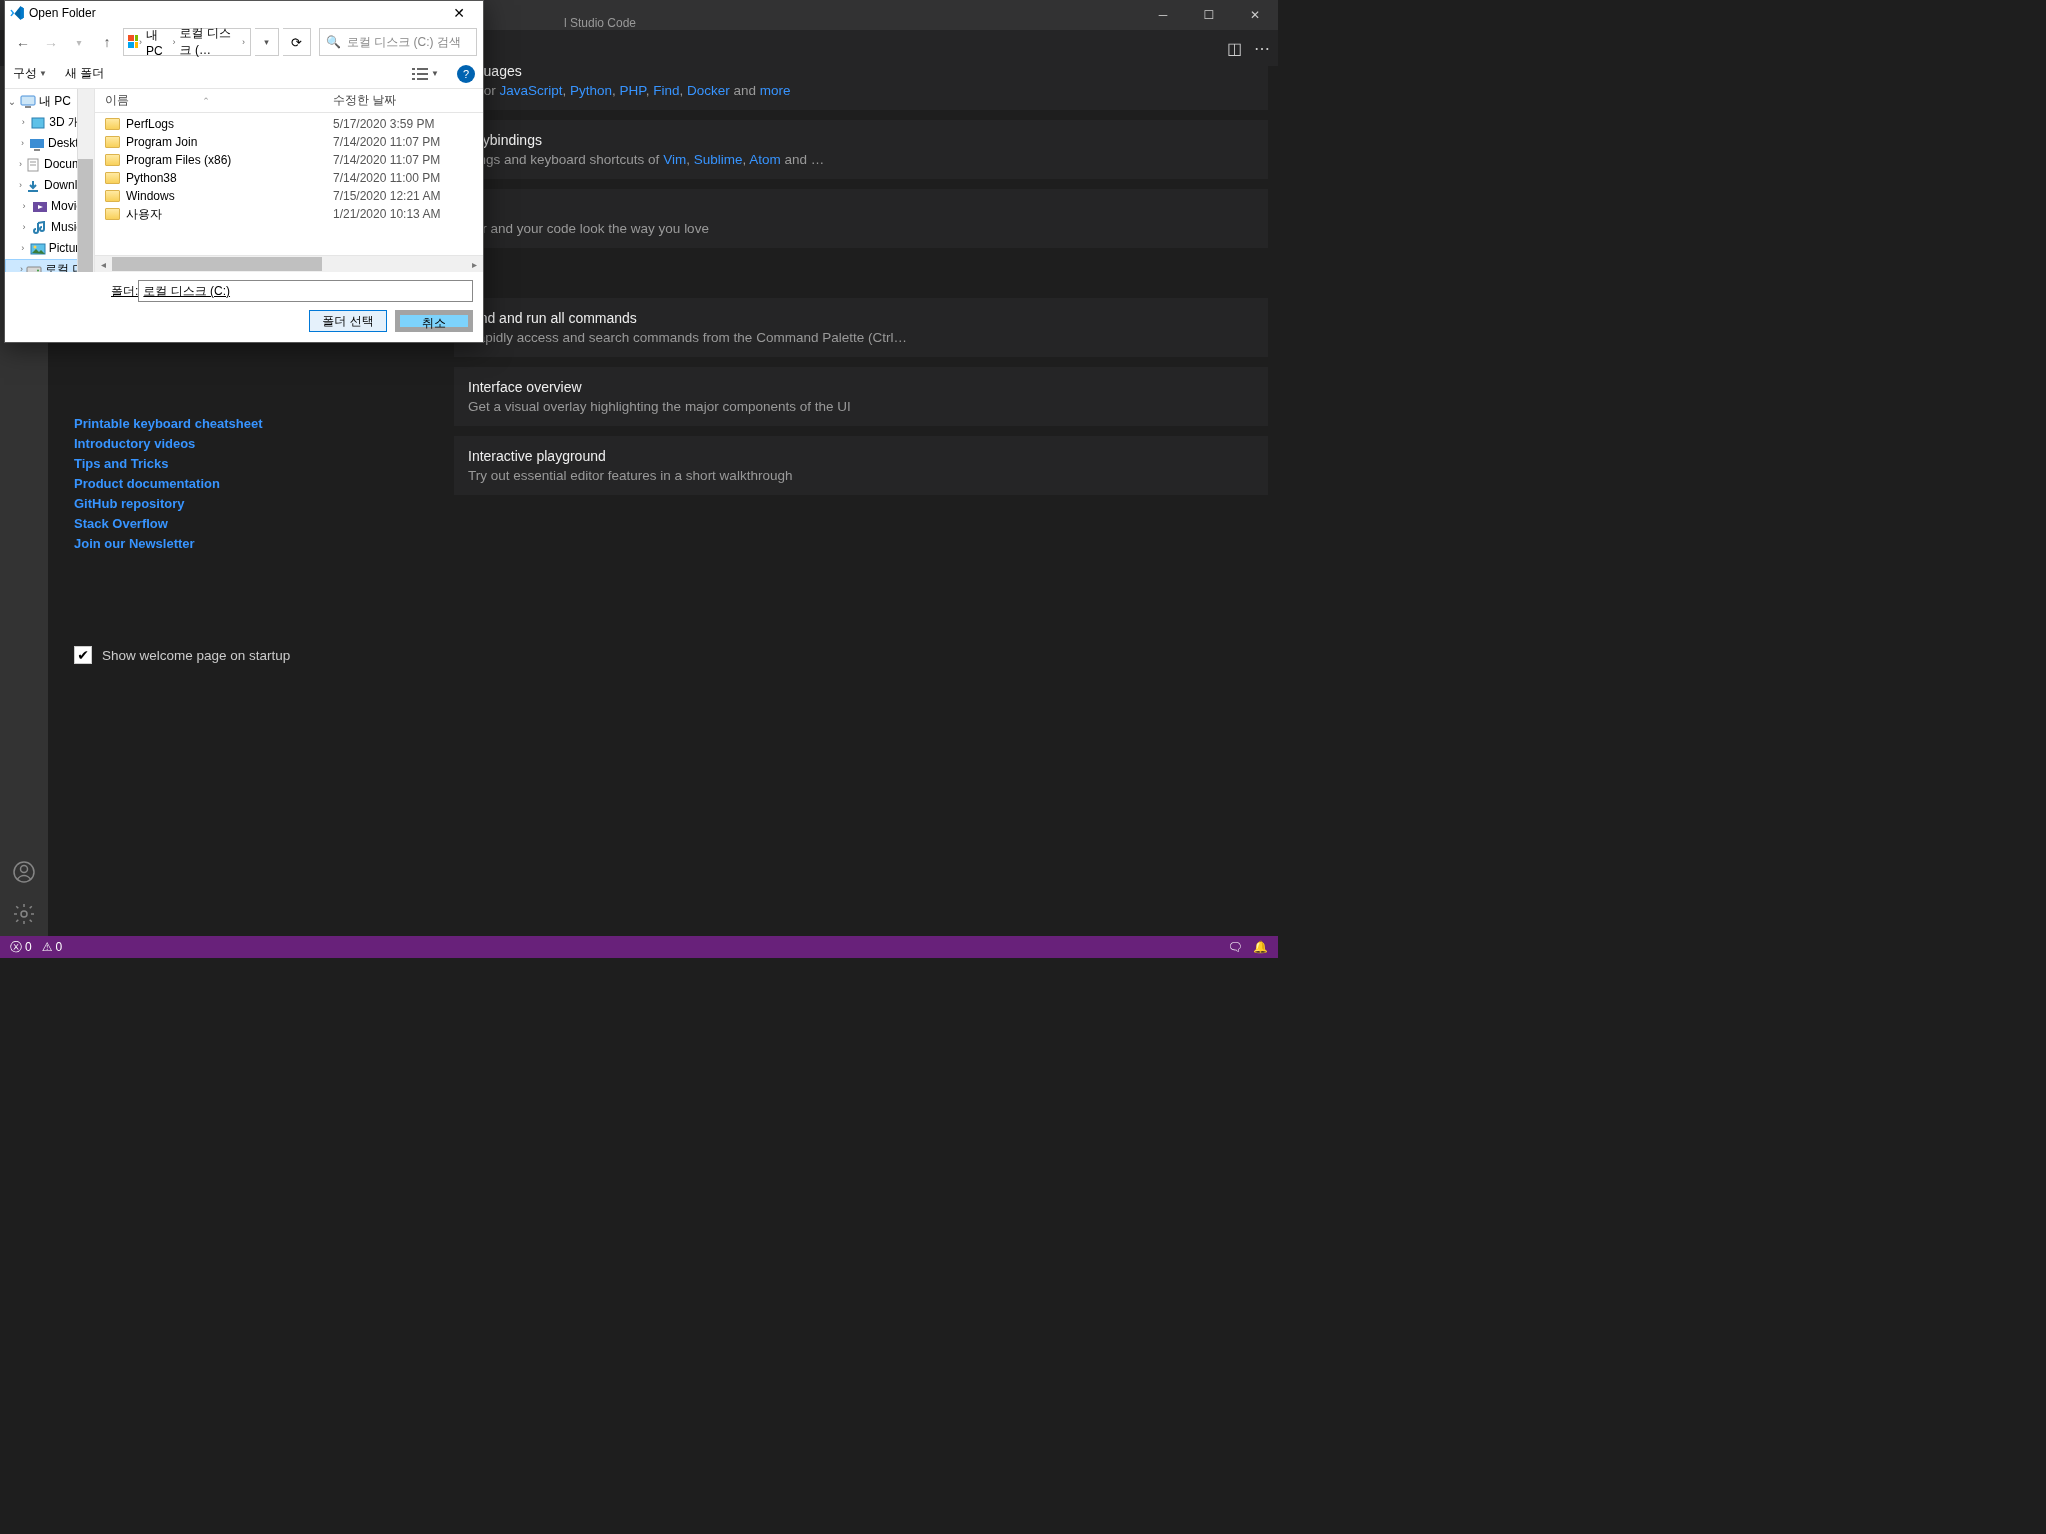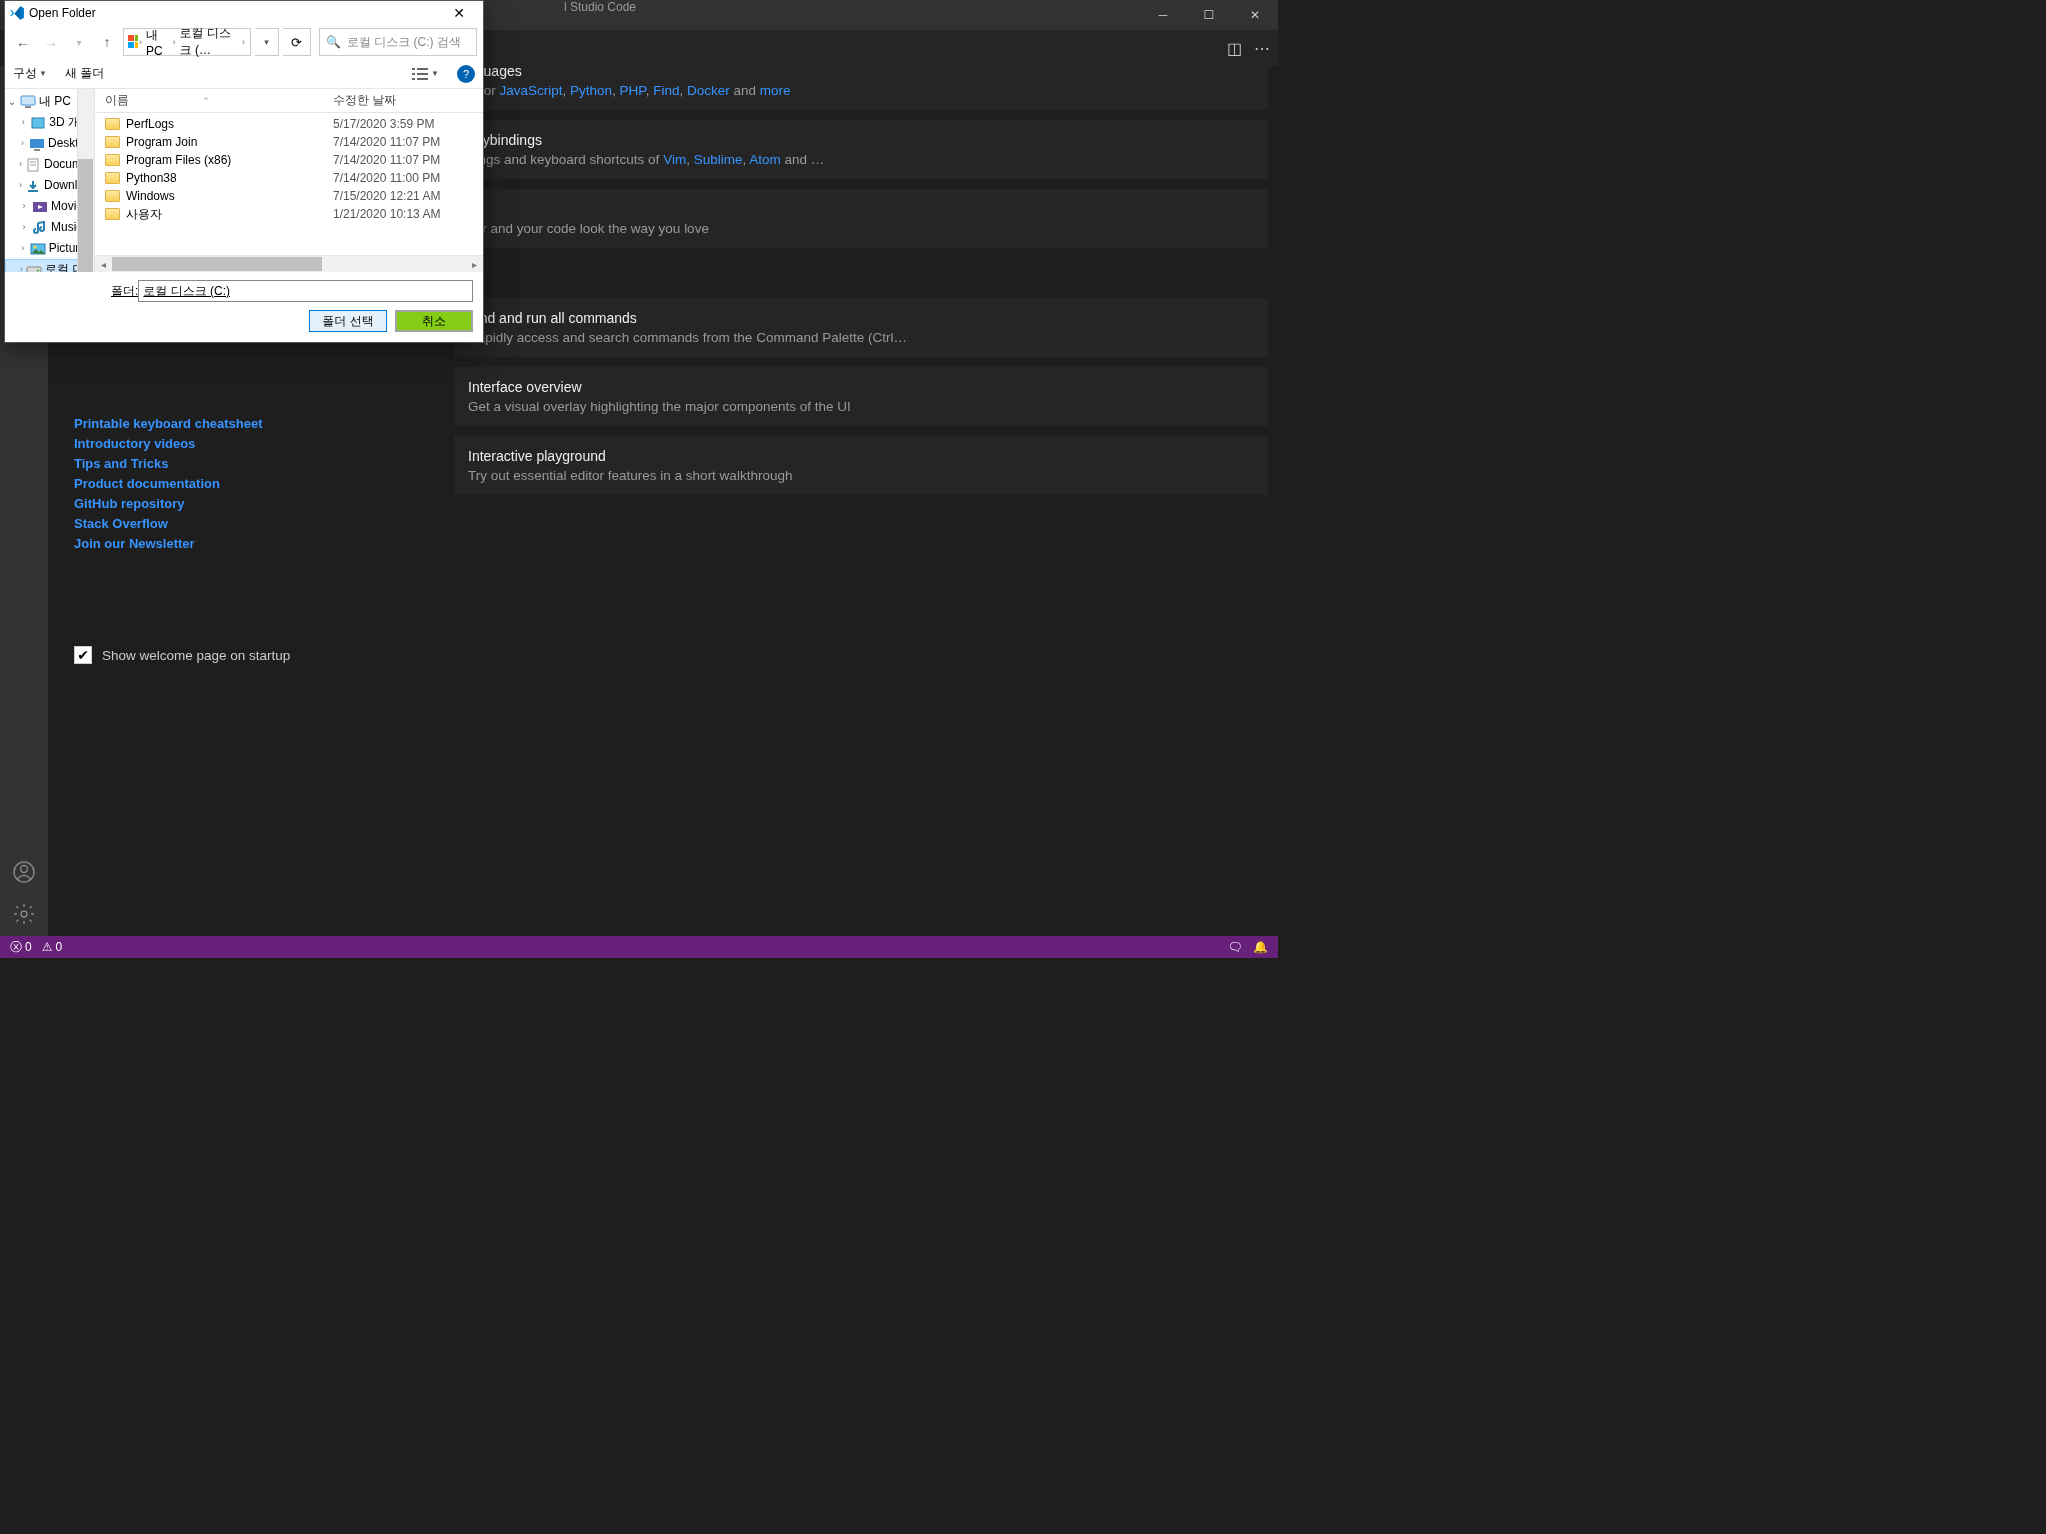--- a/index.html
+++ b/index.html
@@ -1,19 +1,19 @@
 <!DOCTYPE html>
 <html><head>
 <meta charset="utf-8">
 <style>
 * { margin: 0; padding: 0; box-sizing: border-box; font-family: "Segoe UI", sans-serif; }
 body { background: #1e1e1e; width: 1278px; height: 958px; overflow: hidden; position: relative; }
 
 
-.vscode-titlebar { height: 30px; background: #323233; display: flex; align-items: flex-start; justify-content: space-between; color: #ccc; font-size: 12px; }
+.vscode-titlebar { height: 30px; background: #323233; display: flex; align-items: flex-end; justify-content: space-between; color: #ccc; font-size: 12px; }
 .vscode-titlebar .title-center { flex: 1; text-align: center; color: #999; }
 .vscode-titlebar .window-controls { display: flex; gap: 0; }
 .vscode-titlebar .window-controls div { width: 46px; height: 30px; display: flex; align-items: center; justify-content: center; color: #ccc; font-size: 12px; }
 .vscode-topbar { height: 36px; background: #252526; display: flex; justify-content: flex-end; align-items: center; padding: 0 8px; gap: 12px; }
 .vscode-topbar .icon { color: #ccc; font-size: 16px; }
 
 .vscode-body { display: flex; height: calc(100% - 30px - 36px - 22px); }
 .activity-bar { width: 48px; background: #333333; display: flex; flex-direction: column; justify-content: flex-end; align-items: center; padding-bottom: 10px; gap: 18px; }
 .activity-bar .ab-icon { color: #858585; font-size: 24px; }
 
@@ -81,21 +81,21 @@
 .hscroll { height: 17px; background: #f0f0f0; display: flex; align-items: center; border-top: 1px solid #e5e5e5; }
 .hscroll .harrow { width: 17px; text-align: center; color: #777; font-size: 10px; }
 .hscroll .htrack { flex: 1; position: relative; height: 100%; }
 .hscroll .hthumb { position: absolute; left: 0; width: 210px; top: 1px; bottom: 1px; background: #c0c0c0; }
 
 .dlg-bottom { padding: 8px 10px 10px 10px; }
 .folder-row { display: flex; align-items: center; margin-bottom: 8px; margin-left: 96px; text-decoration: underline; }
 .folder-row label { font-size: 12px; color: #000; }
 .folder-row input { flex: 1; height: 22px; border: 1px solid #888; padding: 0 4px; font-size: 12px; }
 .btn-row { display: flex; justify-content: flex-end; gap: 8px; }
-.btn-row button { width: 78px; height: 22px; font-size: 12px; background: #84cc16; border: 2px solid #a3a3a3; }
+.btn-row button { width: 78px; height: 22px; font-size: 12px; background: #7dd3fc; border: 5px solid #a3a3a3; }
 .btn-row button.primary { border: 1px solid #0078d7; background: #e5f1fb; }
 
 
 .pc-icon { width: 16px; height: 13px; }
 </style>
 </head>
 <body>
 
 <div class="vscode-titlebar">
   <div style="width:60px"></div>

